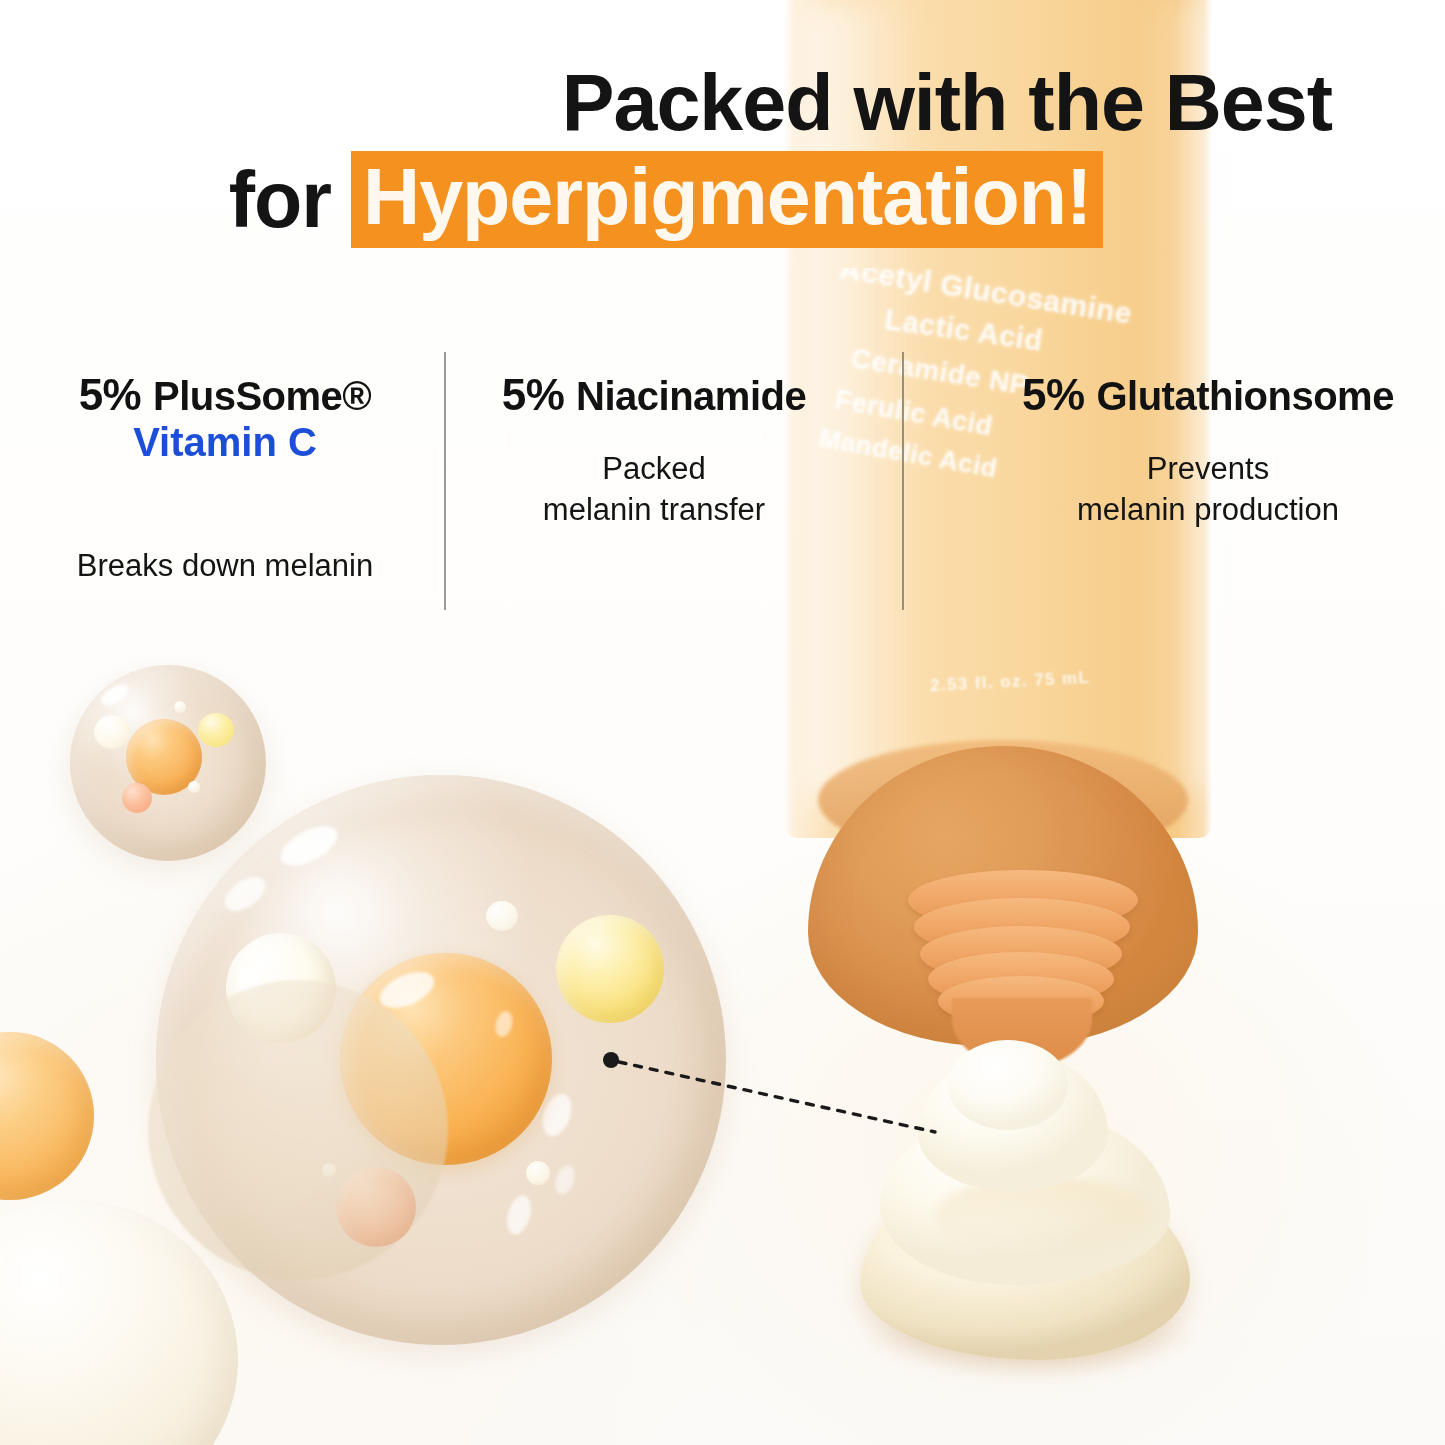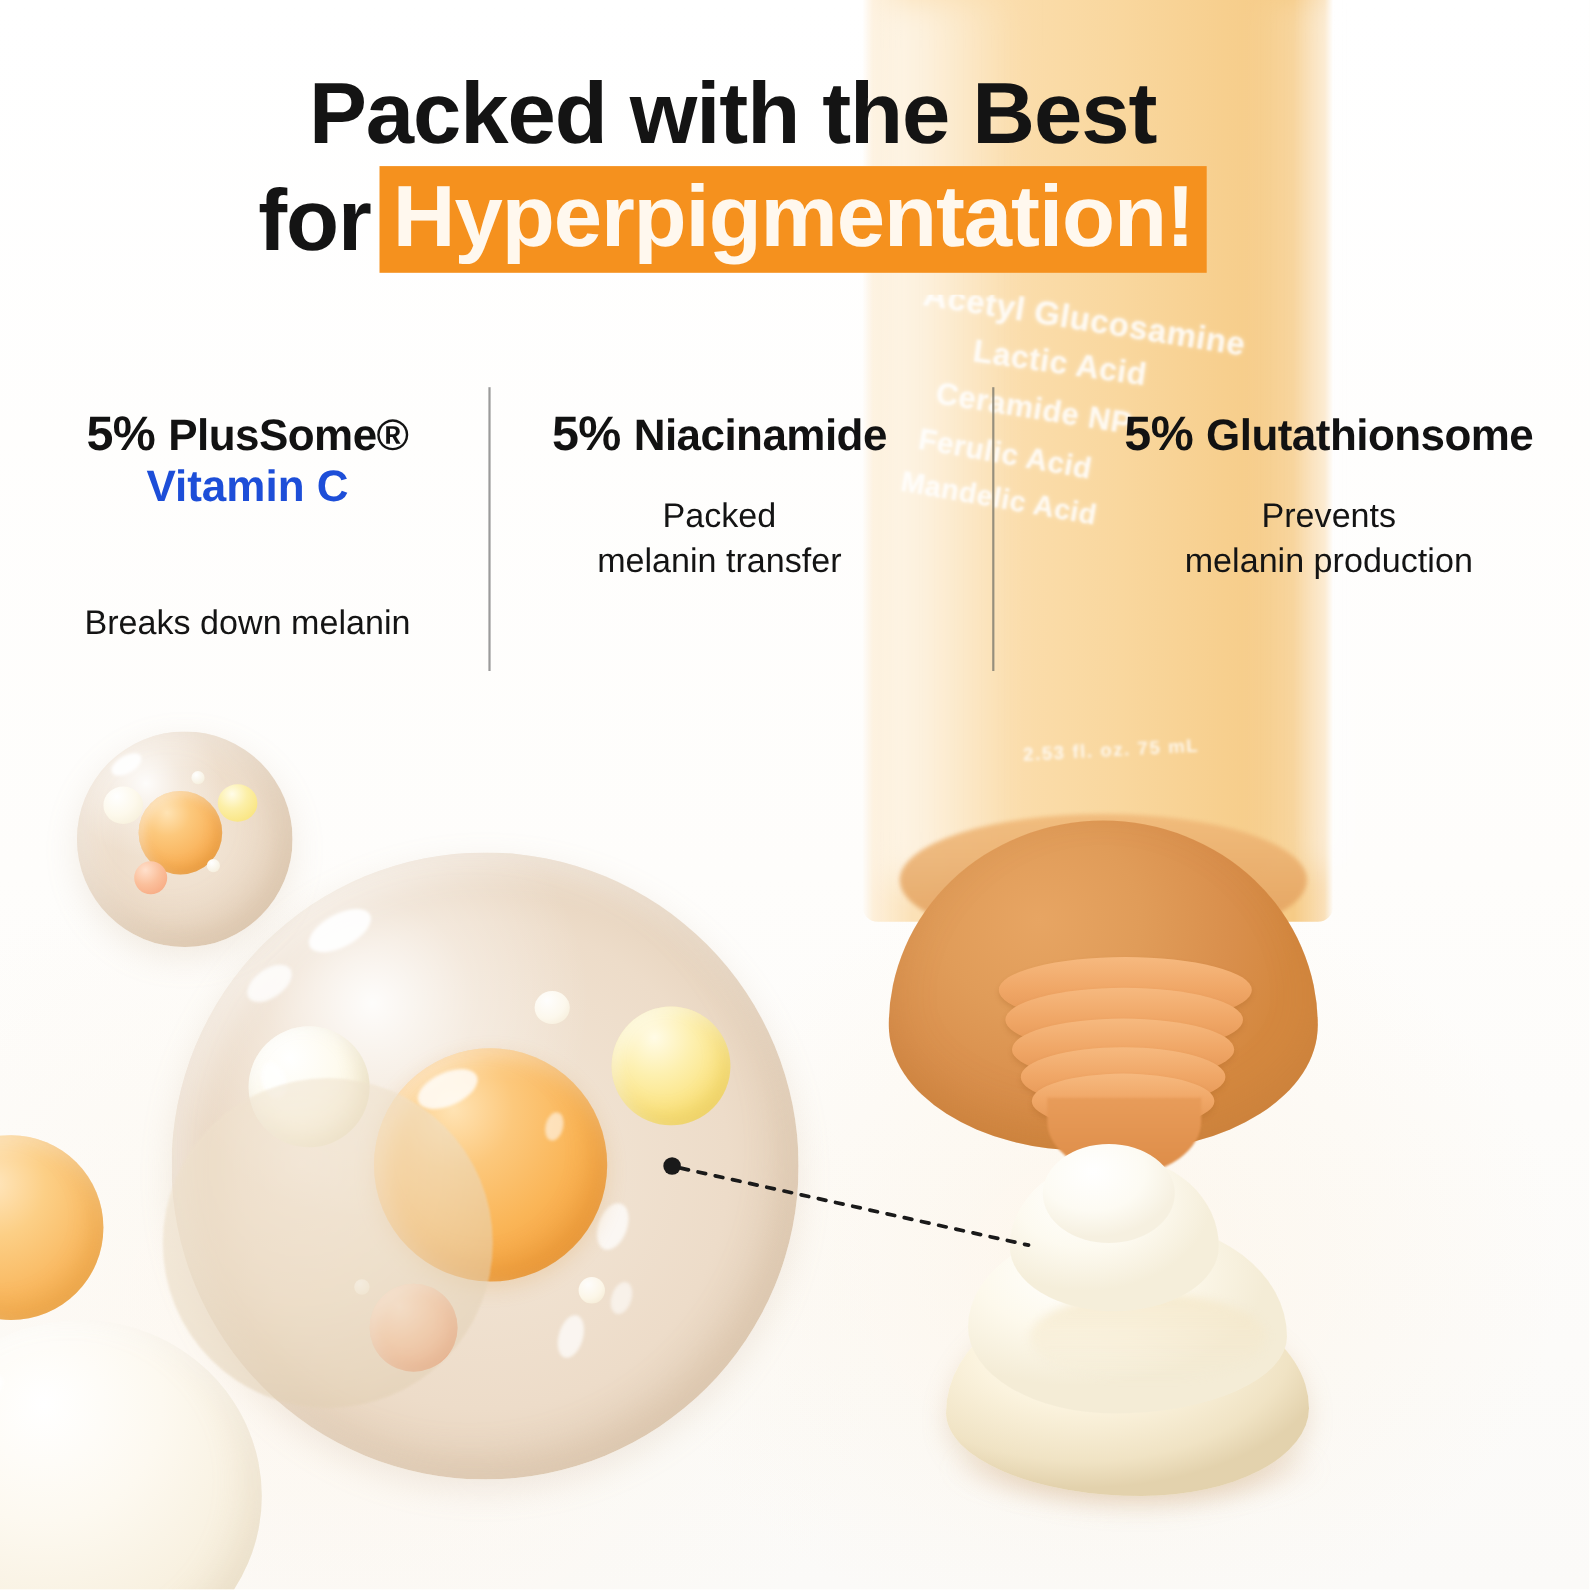--- a/index.html
+++ b/index.html
@@ -150,31 +150,31 @@
   
   .bubble-lg{left:156px;top:775px;width:570px;height:570px;}
 
   
   .divider{position:absolute;width:2px;background:#8a8a8a;opacity:.85;}
   .d1{left:444px;top:352px;height:258px;}
   .d2{left:902px;top:352px;height:258px;background:#7d7a6e;opacity:.8;}
 
   
   .headline{
-    position:absolute;left:0;top:60px;width:1332px;text-align:center;
+    position:absolute;left:0;top:60px;width:1332px;text-align:right;
     z-index:20;
   }
   .hl-line1{
     font-size:79px;font-weight:700;color:#141414;letter-spacing:-1px;line-height:1.08;
   }
   .hl-line2{
     margin-top:6px;font-size:79px;font-weight:700;color:#141414;letter-spacing:-1px;line-height:1.08;
     display:flex;align-items:center;justify-content:center;gap:0;
   }
-  .hl-for{padding-right:8px;}
+  .hl-for{padding-right:20px;}
   .hl-mark{
     background:#F5911E;color:#FFF8EE;
     padding:6px 12px 12px 12px;
     line-height:1;
     display:inline-block;
   }
 
   
   .cols{position:absolute;left:0;top:370px;width:1445px;z-index:20;}
   .col{position:absolute;text-align:center;}

